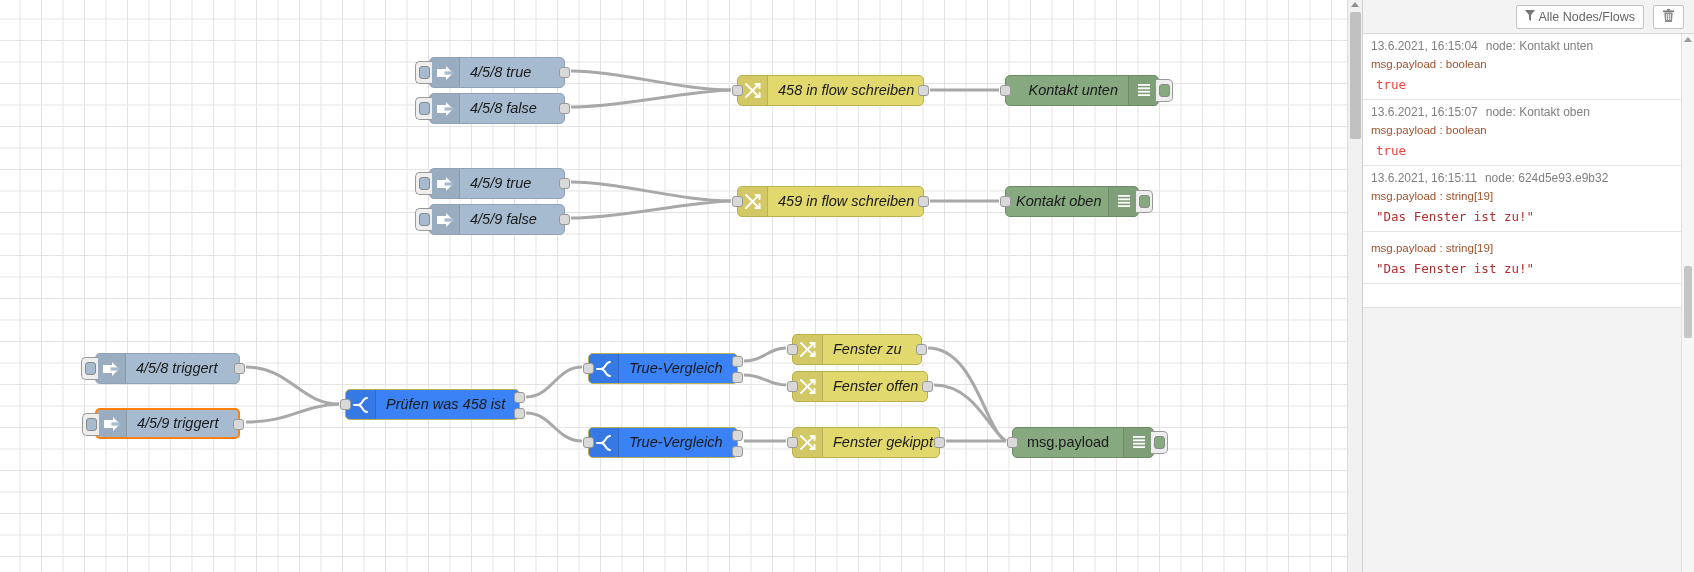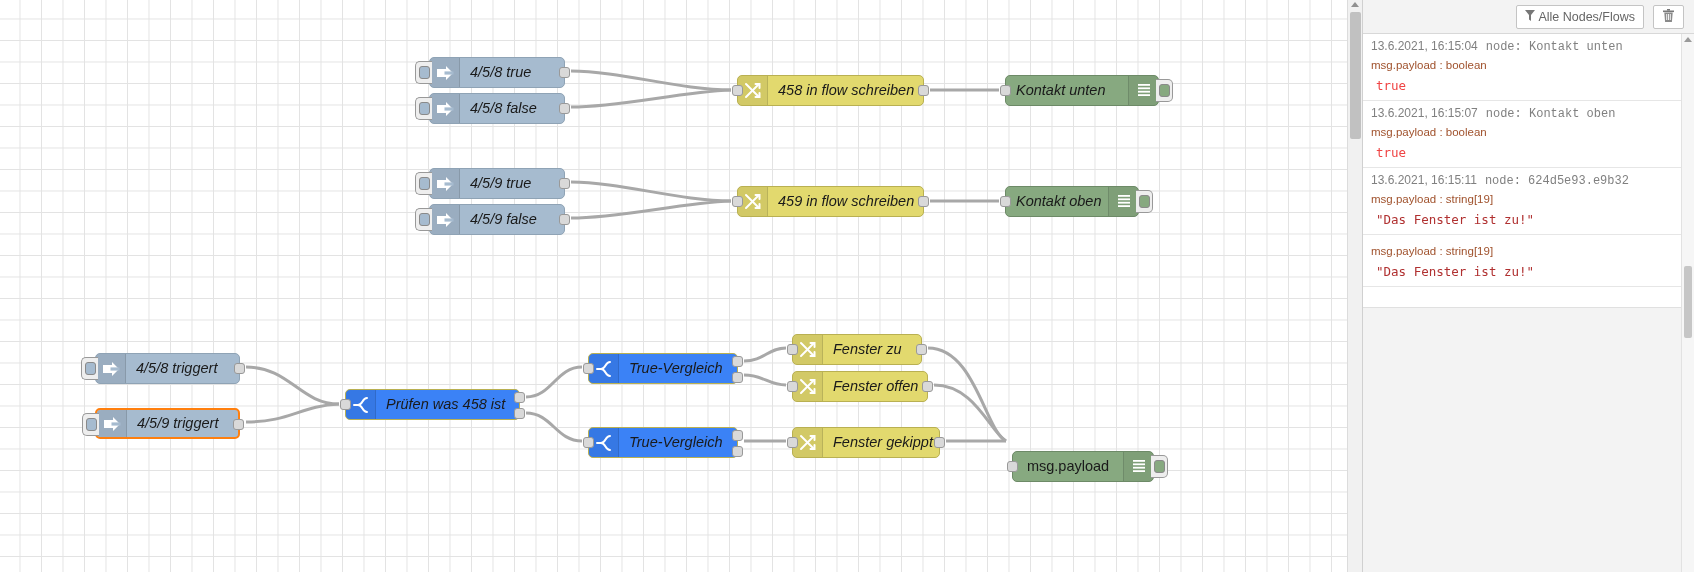--- a/index.html
+++ b/index.html
@@ -176,21 +176,21 @@
     border-bottom: 1px solid #e0e0e0;
     position: relative;
     max-height: 274px;
   }
   .dbg-msg {
     border-bottom: 1px solid #e6e6e6;
     padding: 5px 8px 7px 8px;
     background: #fff;
   }
   .dbg-head { font-size: 12px; color: #808080; white-space: nowrap; }
-  .dbg-head .node-ref { color: #808080; margin-left: 8px; font-family: Liberation Mono, monospace; }
+  .dbg-head .node-ref { color: #808080; margin-left: 8px; }
   .dbg-topic { font-size: 11.5px; color: #a0522d; margin-top: 5px; }
   .dbg-value {
     font-family: "DejaVu Sans Mono", monospace;
     font-size: 12.5px;
     margin-top: 7px; margin-left: 5px;
   }
   .dbg-value.bool { color: #ef4444; }
   .dbg-value.str  { color: #b03030; }
 
   .sb-scroll-v {
@@ -296,21 +296,21 @@
         </div>
         <div class="node debug" style="left: 1005px; top: 75px; width: 154px;">
           <div class="icon-box">
             <svg width="16" height="16" viewBox="0 0 16 16">
               <rect x="2" y="1" width="12" height="1.8" fill="#fff"></rect>
               <rect x="2" y="4.4" width="12" height="1.8" fill="#fff"></rect>
               <rect x="2" y="7.8" width="12" height="1.8" fill="#fff"></rect>
               <rect x="2" y="11.2" width="12" height="1.8" fill="#fff"></rect>
             </svg>
           </div>
-          <div class="label" style="text-align: left;">Kontakt unten</div>
+          <div class="label" style="text-align: right;">Kontakt unten</div>
           <div class="debug-btn">
             <i></i>
           </div>
           <div class="port in"></div>
         </div>
         <div class="node inject" style="left: 429px; top: 168px; width: 136px;">
           <div class="icon-box">
             <svg width="20" height="18" viewBox="0 0 20 18">
               <path d="M2,5 L11,5 L11,2 L18,9 L11,16 L11,13 L2,13 Z" fill="#fff"></path>
               <rect x="9.5" y="7.4" width="9" height="3.2" fill="#a6bbcf"></rect>
@@ -457,21 +457,21 @@
               <path d="M3,3 L16,16"></path>
               <path d="M16,3 L3,16"></path>
               <path d="M12.5,3 L16.5,3 L16.5,7"></path>
               <path d="M12.5,16 L16.5,16 L16.5,12"></path>
             </svg>
           </div>
           <div class="label">Fenster gekippt</div>
           <div class="port in"></div>
           <div class="port out"></div>
         </div>
-        <div class="node debug" style="left: 1012px; top: 427px; width: 142px; margin-top: 24px;">
+        <div class="node debug" style="left: 1012px; top: 427px; width: 142px;">
           <div class="icon-box">
             <svg width="16" height="16" viewBox="0 0 16 16">
               <rect x="2" y="1" width="12" height="1.8" fill="#fff"></rect>
               <rect x="2" y="4.4" width="12" height="1.8" fill="#fff"></rect>
               <rect x="2" y="7.8" width="12" height="1.8" fill="#fff"></rect>
               <rect x="2" y="11.2" width="12" height="1.8" fill="#fff"></rect>
             </svg>
           </div>
           <div class="label" style="text-align: center; font-style: normal;">msg.payload</div>
           <div class="debug-btn">

